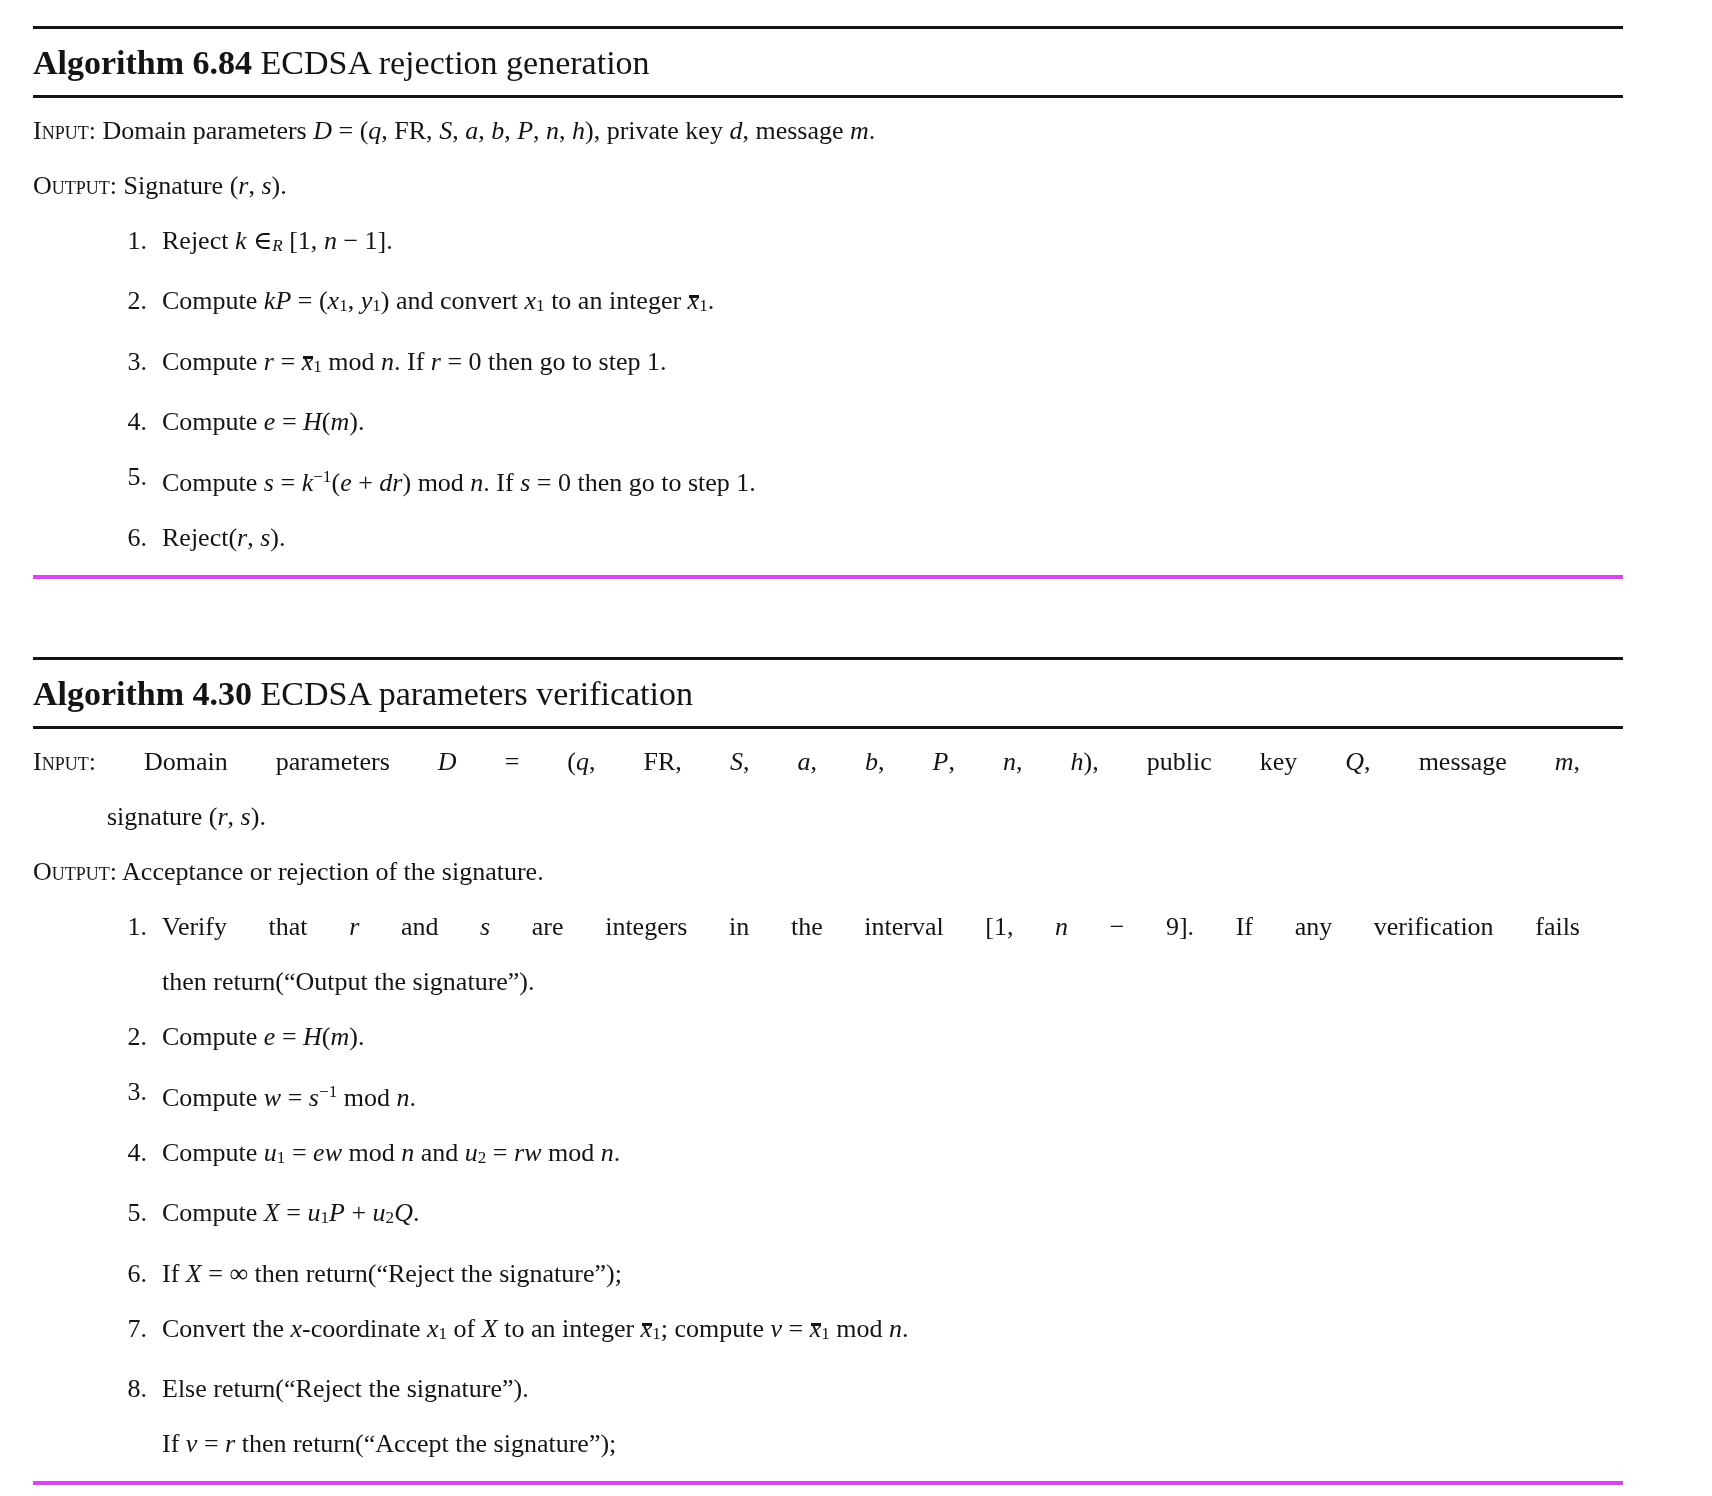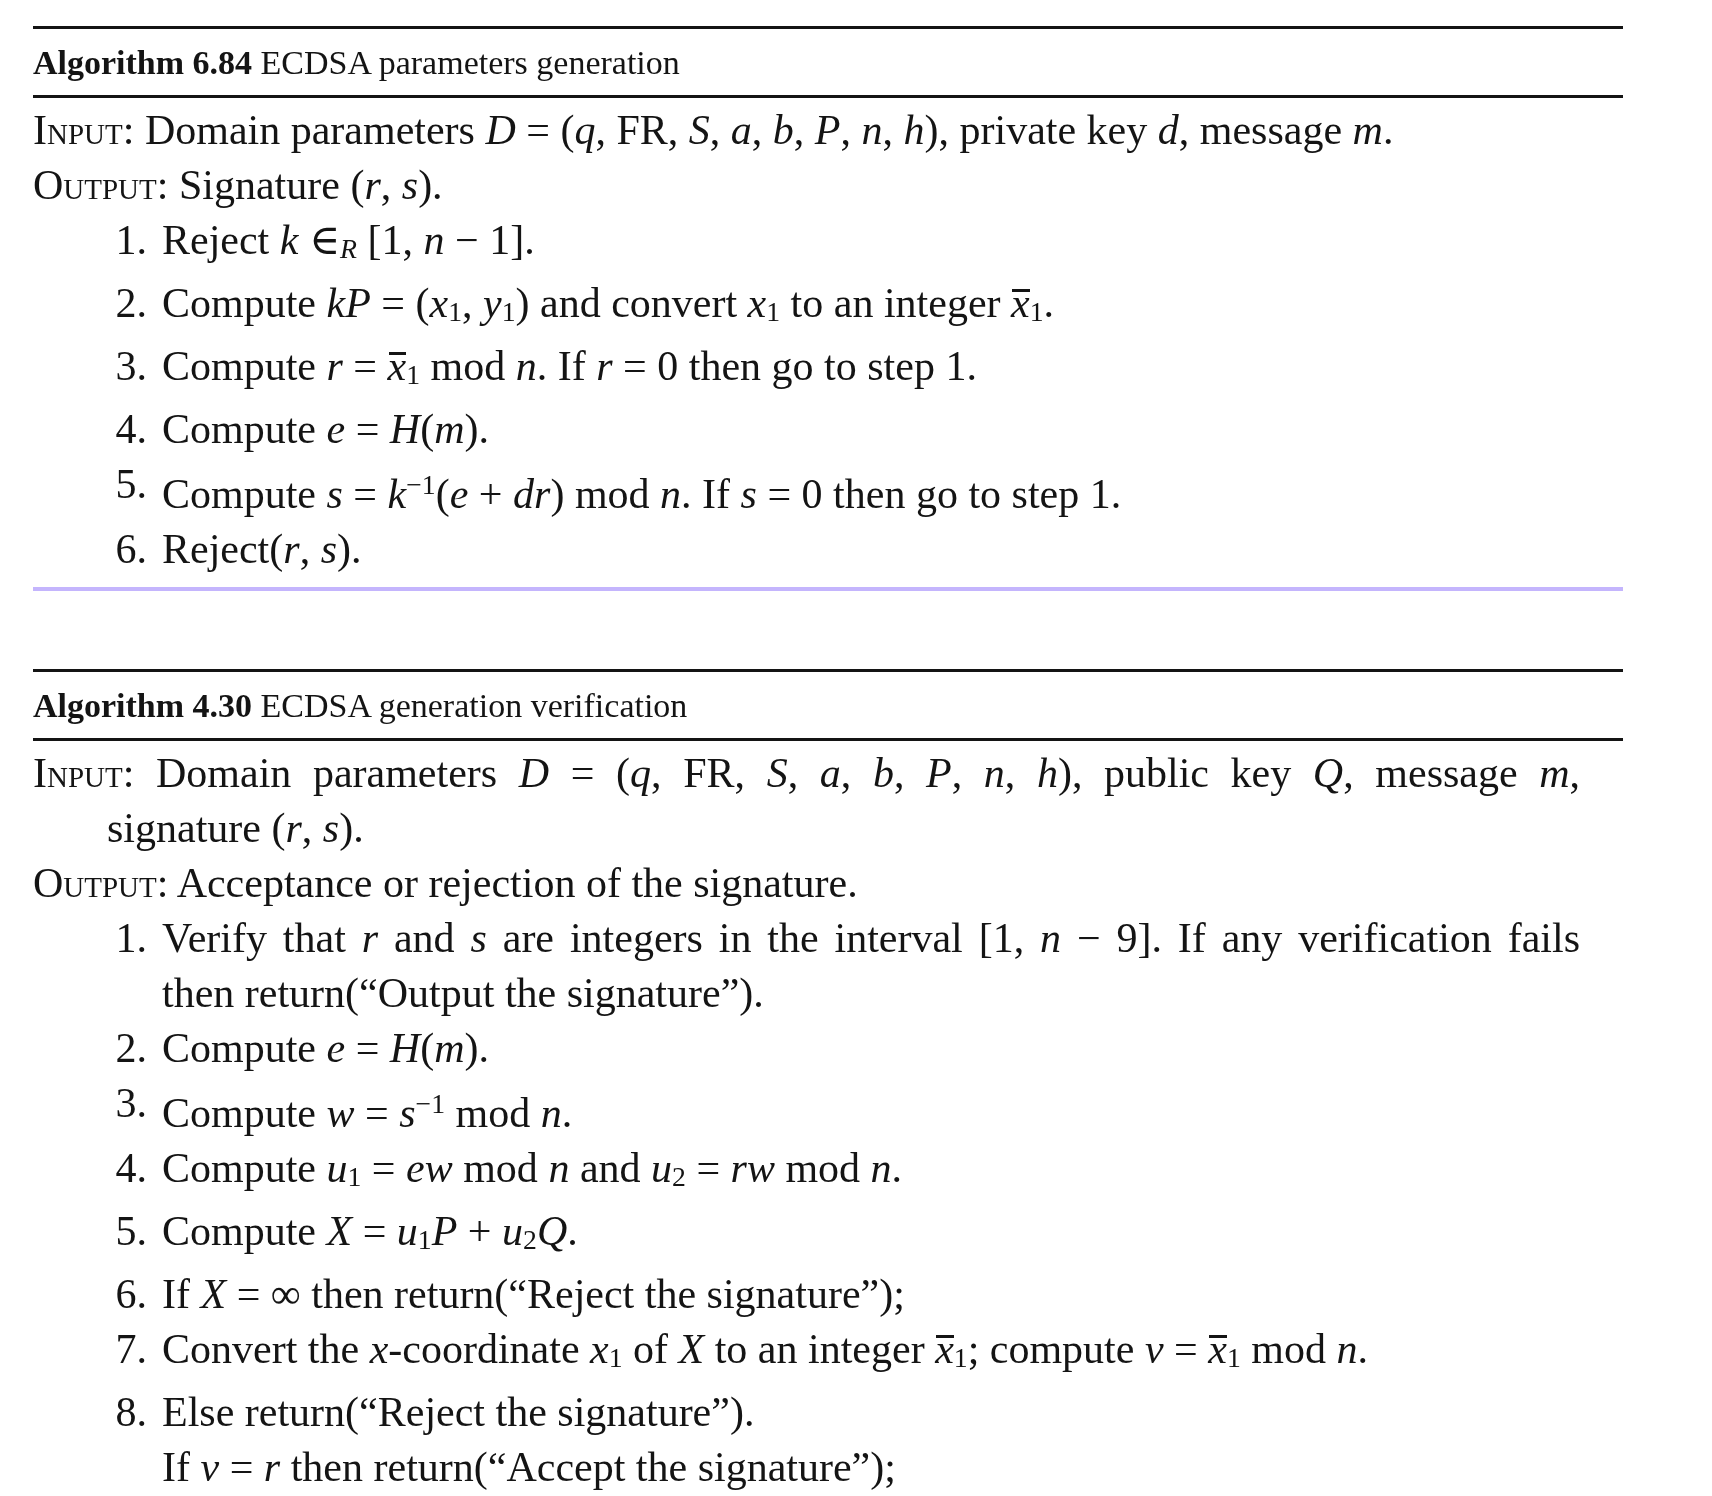--- a/index.html
+++ b/index.html
@@ -19,24 +19,24 @@
   .algo-head {
     font-size: 34px;
     line-height: 40px;
     padding: 14px 0 12px 0;
     border-bottom: 3px solid #141414;
     white-space: nowrap;
   }
   .algo-head .bold { font-weight: bold; }
 
   .algo-body {
-    font-size: 42px;
+    font-size: 26px;
     line-height: 55px;
     padding: 5px 0 10px 0;
-    border-bottom: 4px solid #c4b5fd;
+    border-bottom: 4px solid #d946ef;
   }
   .line { min-height: 55px; }
   .cont { margin-left: 74px; }
 
   .stretch-input {
     width: 1547px;
     text-align: justify;
     text-align-last: justify;
   }
   .stretch-step {
@@ -64,21 +64,21 @@
     border-top: 3px solid #141414;
   }
 </style>
 </head>
 <body>
 
 <div class="page">
 
   <section class="algo">
     <div class="algo-head">
-      <span class="bold">Algorithm 6.84</span><span> ECDSA parameters generation</span>
+      <span class="bold">Algorithm 6.84</span><span> ECDSA rejection generation</span>
     </div>
     <div class="algo-body">
       <div class="line"><span class="sc">Input:</span><span> Domain parameters </span><span class="it">D</span><span> = (</span><span class="it">q</span><span>, FR, </span><span class="it">S</span><span>, </span><span class="it">a</span><span>, </span><span class="it">b</span><span>, </span><span class="it">P</span><span>, </span><span class="it">n</span><span>, </span><span class="it">h</span><span>), private key </span><span class="it">d</span><span>, message </span><span class="it">m</span><span>.</span></div>
       <div class="line"><span class="sc">Output:</span><span> Signature (</span><span class="it">r</span><span>, </span><span class="it">s</span><span>).</span></div>
 
       <div class="step">
         <div class="step-num">1.</div>
         <div class="step-body">
           <div class="line"><span>Reject </span><span class="it">k</span><span> ∈</span><span class="it sub">R</span><span> [1, </span><span class="it">n</span><span> − 1].</span></div>
         </div>
@@ -113,21 +113,21 @@
           <div class="line"><span>Reject(</span><span class="it">r</span><span>, </span><span class="it">s</span><span>).</span></div>
         </div>
       </div>
     </div>
   </section>
 
   <div class="algo-gap"></div>
 
   <section class="algo">
     <div class="algo-head">
-      <span class="bold">Algorithm 4.30</span><span> ECDSA generation verification</span>
+      <span class="bold">Algorithm 4.30</span><span> ECDSA parameters verification</span>
     </div>
     <div class="algo-body">
       <div class="line stretch-input"><span class="sc">Input:</span><span> Domain parameters </span><span class="it">D</span><span> = (</span><span class="it">q</span><span>, FR, </span><span class="it">S</span><span>, </span><span class="it">a</span><span>, </span><span class="it">b</span><span>, </span><span class="it">P</span><span>, </span><span class="it">n</span><span>, </span><span class="it">h</span><span>), public key </span><span class="it">Q</span><span>, message </span><span class="it">m</span><span>,</span></div>
       <div class="line cont"><span>signature (</span><span class="it">r</span><span>, </span><span class="it">s</span><span>).</span></div>
       <div class="line"><span class="sc">Output:</span><span> Acceptance or rejection of the signature.</span></div>
 
       <div class="step">
         <div class="step-num">1.</div>
         <div class="step-body">
           <div class="line stretch-step"><span>Verify that </span><span class="it">r</span><span> and </span><span class="it">s</span><span> are integers in the interval [1, </span><span class="it">n</span><span> − 9]. If any verification fails</span></div>

